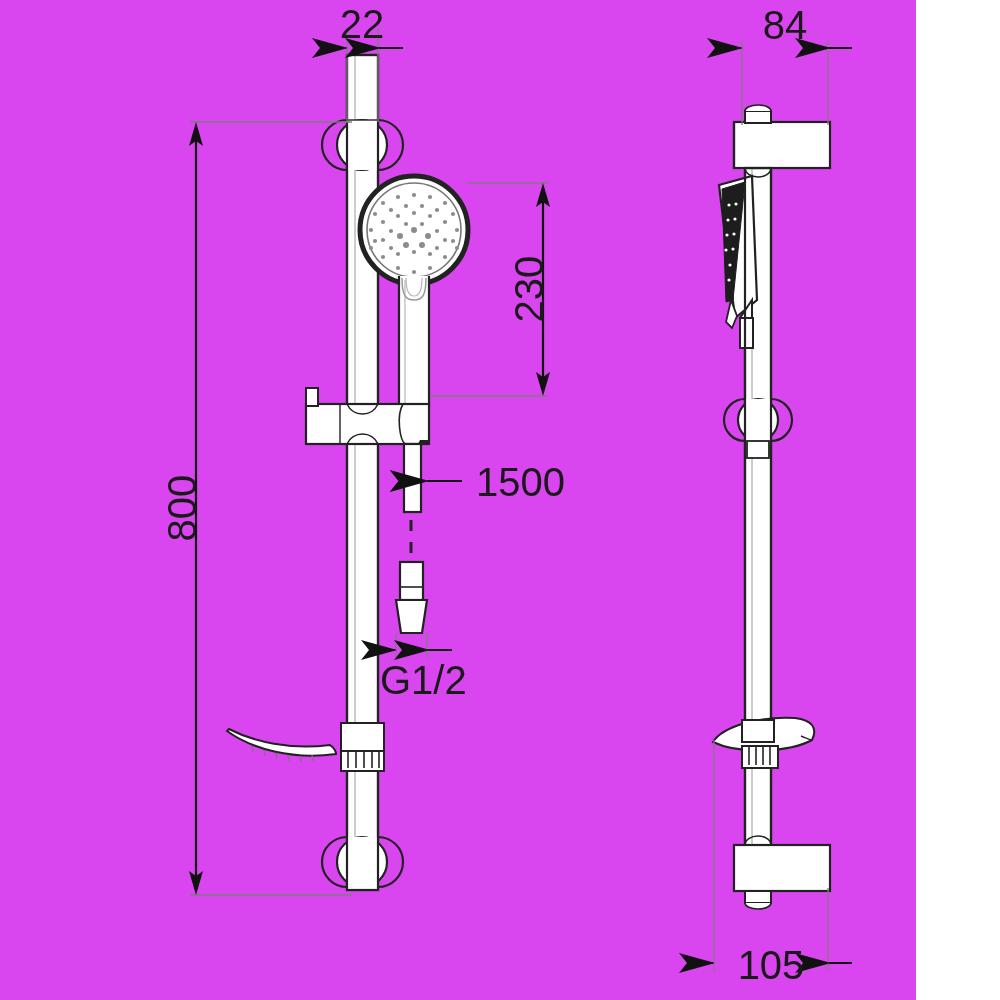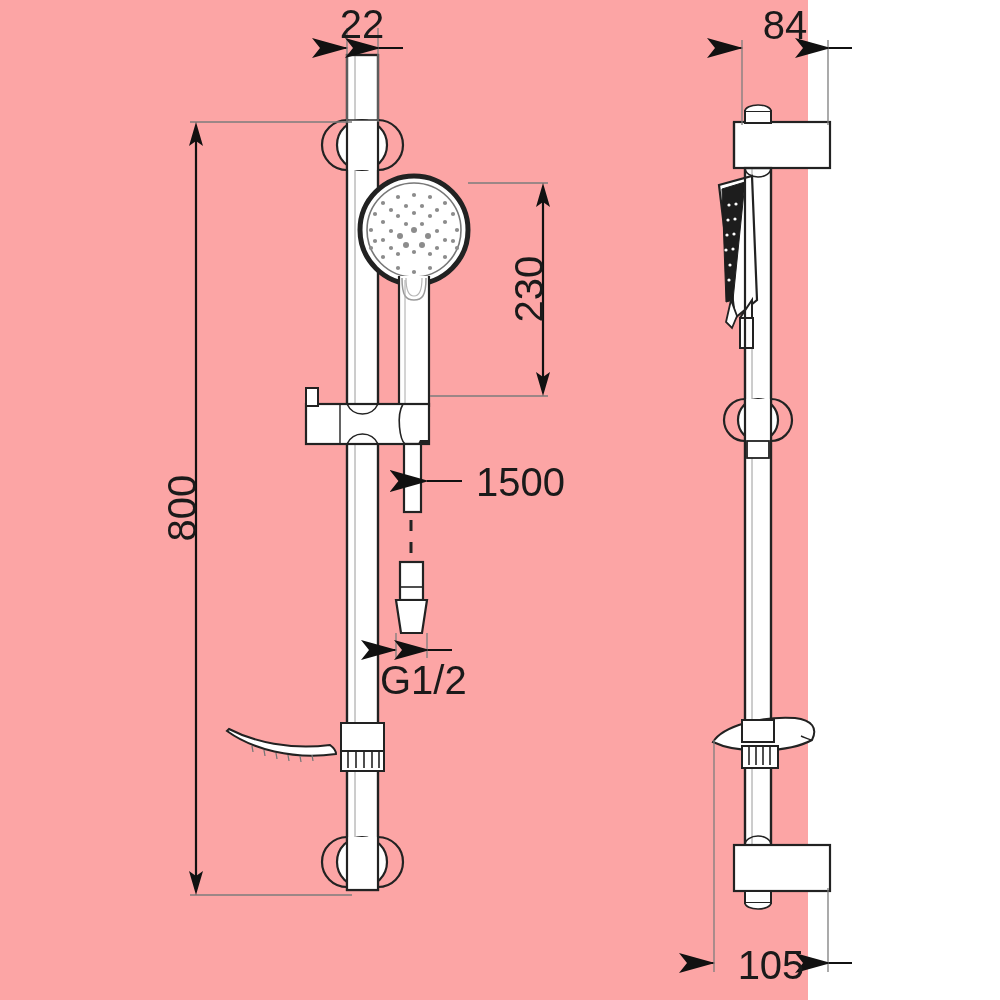--- a/index.html
+++ b/index.html
@@ -1,18 +1,18 @@
 <!DOCTYPE html>
 <html><head>
 <meta charset="utf-8">
 <style>
   html,body{margin:0;padding:0;background:#ffffff;}
   body{width:1000px;height:1000px;overflow:hidden;
        font-family:"Liberation Sans", sans-serif;}
-  #root{position:relative;width:808px;height:1000px;background:#fca5a5;}
+  #root{position:relative;width:916px;height:1000px;background:#d946ef;}
   svg.drawing{position:absolute;left:0;top:0;width:1000px;height:1000px;}
   .dimtext{font-family:"Liberation Sans", sans-serif;font-size:40px;fill:#1a1a1a;
            font-weight:400;letter-spacing:0px;}
 </style>
 </head>
 <body>
 
 <div id="root">
 
   <svg class="drawing" viewBox="0 0 1000 1000">

